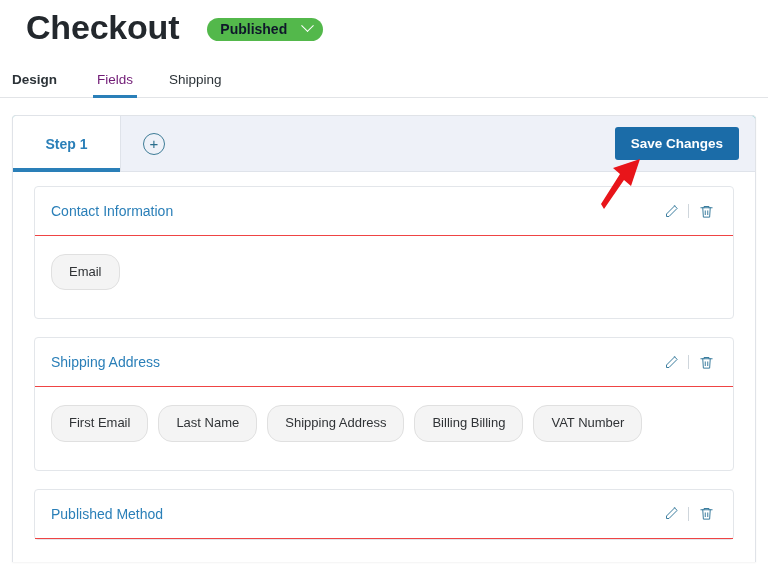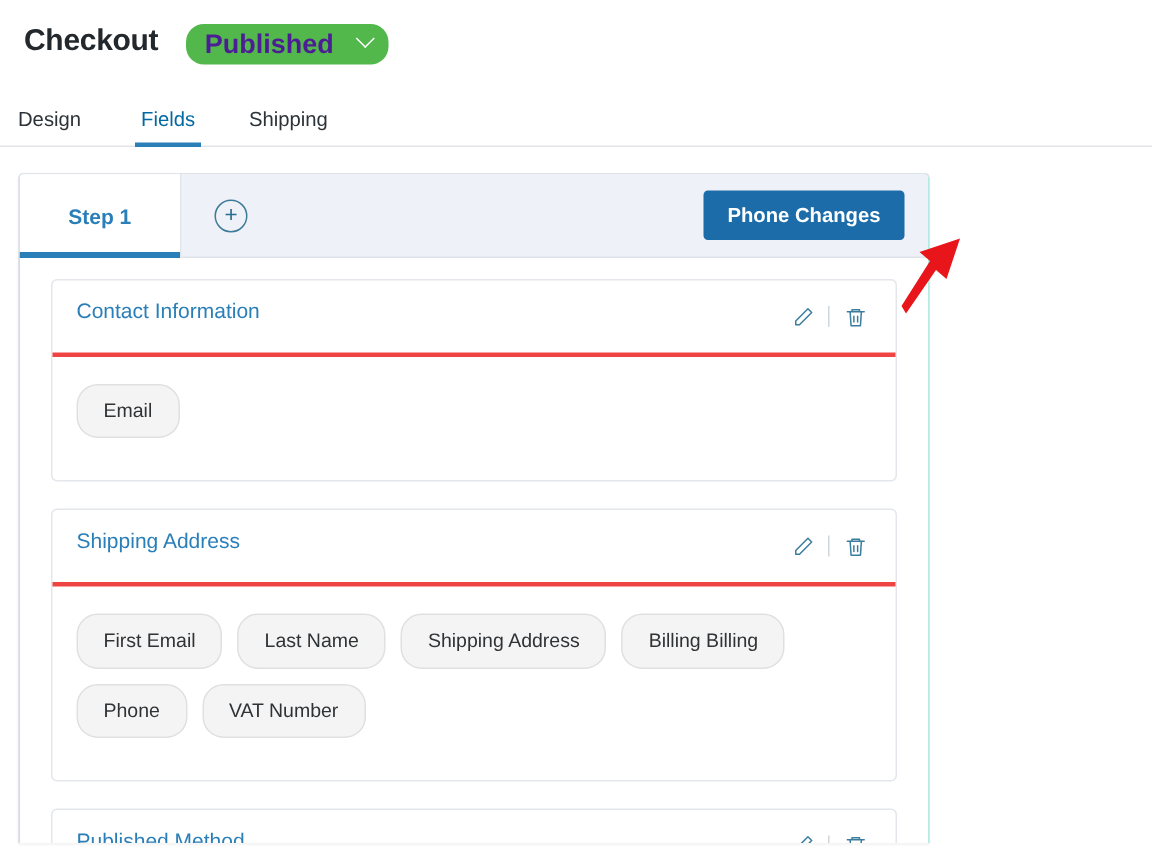--- a/index.html
+++ b/index.html
@@ -22,37 +22,37 @@
   }
 
   
   .header {
     display: flex;
     align-items: center;
     padding: 8px 0 0 12px;
     height: 46px;
   }
   .page-title {
-    font-size: 20px;
+    font-size: 34px;
     font-weight: bold;
     color: #23282d;
     letter-spacing: -0.2px;
     line-height: 1;
-    margin: 4px;
+    margin: 14px;
   }
   .status-badge {
     display: inline-flex;
     align-items: center;
     gap: 16px;
     margin-left: 14px;
     background: #53b84b;
-    color: #4c1d95;
+    color: #0f172a;
     border-radius: 12px;
     padding: 4px 11px 5px 13px;
-    font-size: 18px;
+    font-size: 14px;
     font-weight: bold;
     line-height: 1;
     cursor: pointer;
     position: relative;
     top: 2px;
   }
   .status-badge .chev {
     display: inline-block;
     width: 9px;
     height: 9px;
@@ -73,42 +73,42 @@
   }
   .nav-tab {
     font-size: 13.5px;
     color: #2c3338;
     padding: 0 18px 11px 18px;
     cursor: pointer;
     position: relative;
     line-height: 1;
     white-space: nowrap;
   }
-  .nav-tab:first-child { padding-left: 0; padding-right: 22px; }
+  .nav-tab:first-child { padding-left: 0; padding-right: 22px; font-weight: bold; }
   .nav-tab.active {
-    color: #0369a1;
+    color: #701a75;
   }
   .nav-tab.active::after {
     content: "";
     position: absolute;
     left: 14px;
     right: 14px;
     bottom: -1px;
     height: 3px;
     background: #2a7fb8;
   }
 
   
   .panel {
     position: absolute;
     left: 12px;
     top: 115px;
-    width: 608px;
+    width: 744px;
     bottom: 16px;
-    background: #5eead4;
+    background: #14b8a6;
     border: 1px solid #e0e3e8;
     border-bottom: none;
     border-radius: 4px 4px 0 0;
     box-shadow: 0 1px 2px rgba(0,0,0,0.05);
     overflow: hidden;
   }
 
   
   .step-bar {
     display: flex;
@@ -186,23 +186,23 @@
     background: #ffffff;
   }
   .section-card {
     border: 1px solid #e3e6ea;
     border-radius: 4px;
     background: #ffffff;
     margin-bottom: 18px;
   }
   .section-head {
     display: flex;
-    align-items: flex-start;
+    align-items: center;
     padding: 13px 14px 13px 16px;
-    border-bottom: 3px solid #ef4444;
+    border-bottom: 1px solid #ef4444;
     min-height: 46px;
   }
   .section-title {
     color: #2a7fb8;
     font-size: 14px;
     line-height: 1;
   }
   .section-actions {
     margin-left: auto;
     display: flex;
@@ -270,21 +270,21 @@
   </div>
 
   <div class="panel">
 
     <div class="step-bar">
       <div class="step-tab active">Step 1</div>
       <div class="add-step">
         <button class="add-step-btn">+</button>
       </div>
       <div class="save-wrap">
-        <button class="save-btn">Phone Changes</button>
+        <button class="save-btn">Save Changes</button>
       </div>
     </div>
 
     <div class="panel-body">
 
       <div class="section-card">
         <div class="section-head">
           <span class="section-title">Contact Information</span>
           <div class="section-actions">
             <span class="icon-btn">
@@ -320,21 +320,20 @@
                   <path d="M3 6h18M8 6V4h8v2M6 6l1 15h10l1-15M10 11v6M14 11v6"></path>
                 </svg>
             </span>
           </div>
         </div>
         <div class="section-fields">
           <div class="field-chip">First Email</div>
           <div class="field-chip">Last Name</div>
           <div class="field-chip">Shipping Address</div>
           <div class="field-chip">Billing Billing</div>
-          <div class="field-chip">Phone</div>
           <div class="field-chip">VAT Number</div>
         </div>
       </div>
 
       <div class="section-card">
         <div class="section-head">
           <span class="section-title">Published Method</span>
           <div class="section-actions">
             <span class="icon-btn">
               <svg width="15" height="15" viewBox="0 0 24 24" fill="none" stroke="currentColor" stroke-width="1.6" stroke-linecap="round" stroke-linejoin="round">

